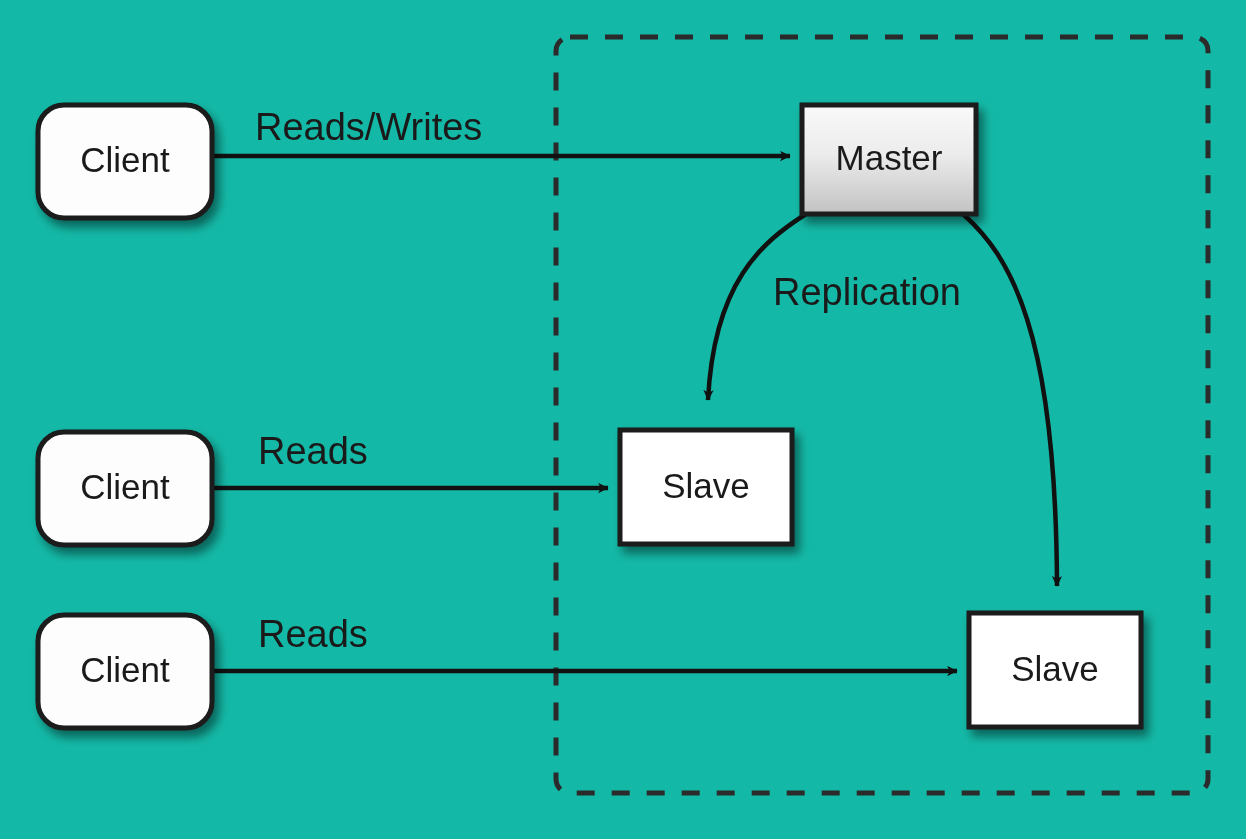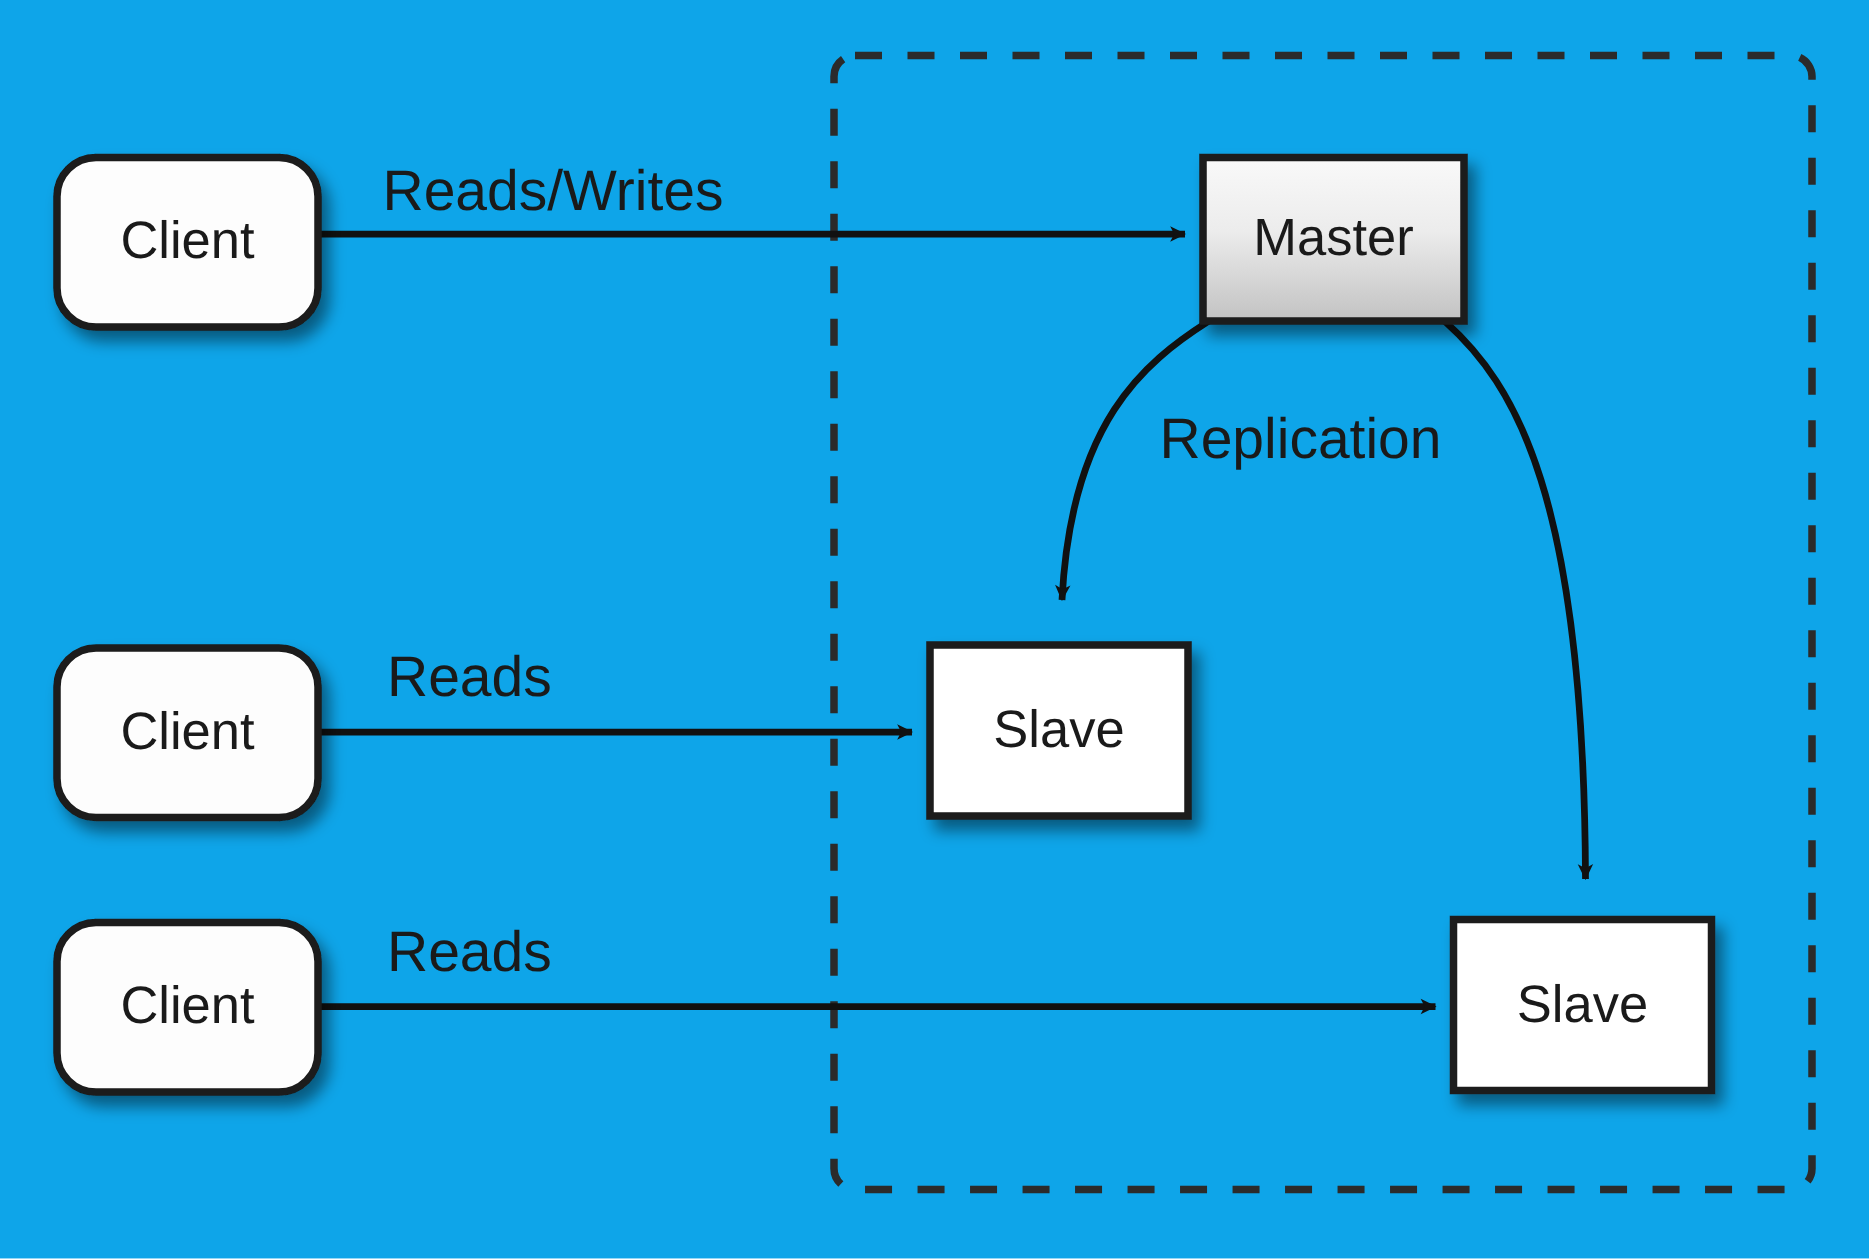--- a/index.html
+++ b/index.html
@@ -8,21 +8,21 @@
     padding: 0;
     background: #ffffff;
   }
   body {
     font-family: "Liberation Sans", sans-serif;
   }
   #canvas {
     position: relative;
     width: 1246px;
     height: 839px;
-    background: #0ea5e9;
+    background: #14b8a6;
     overflow: hidden;
   }
   #diagram-svg {
     position: absolute;
     left: 0;
     top: 0;
     width: 1246px;
     height: 839px;
   }
   .node-label {

